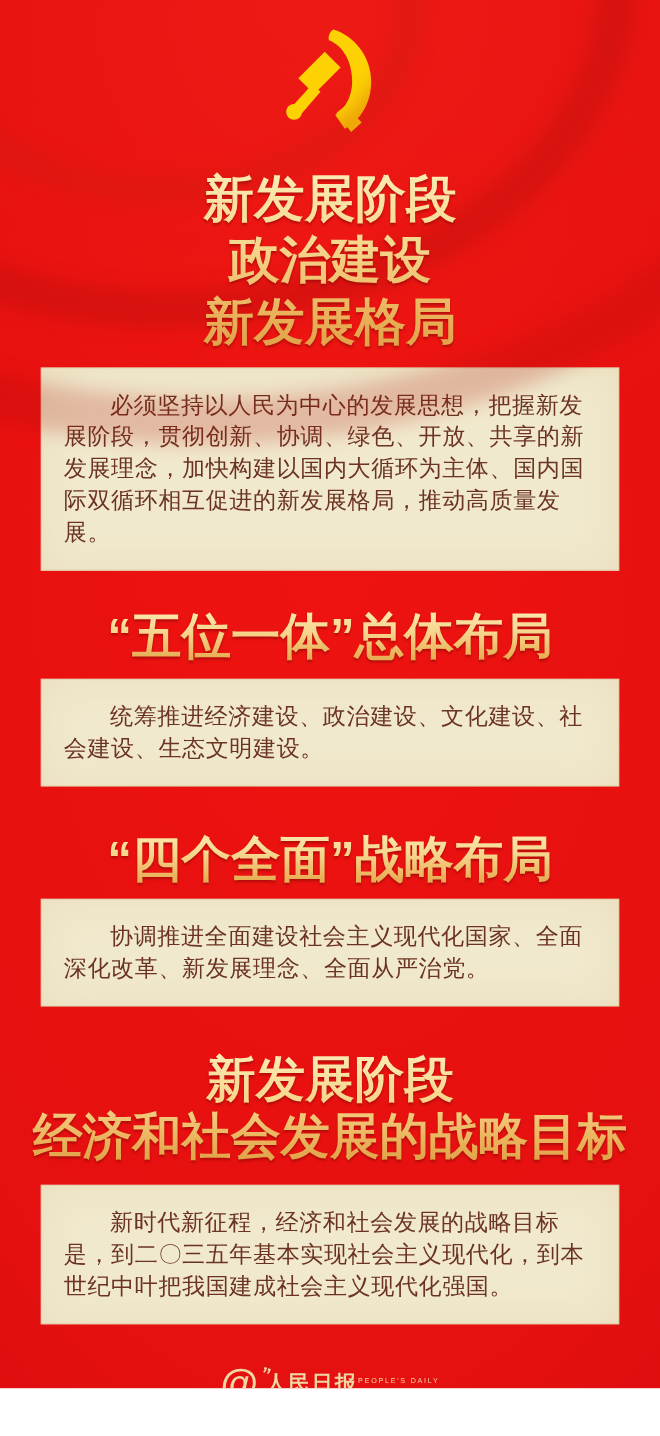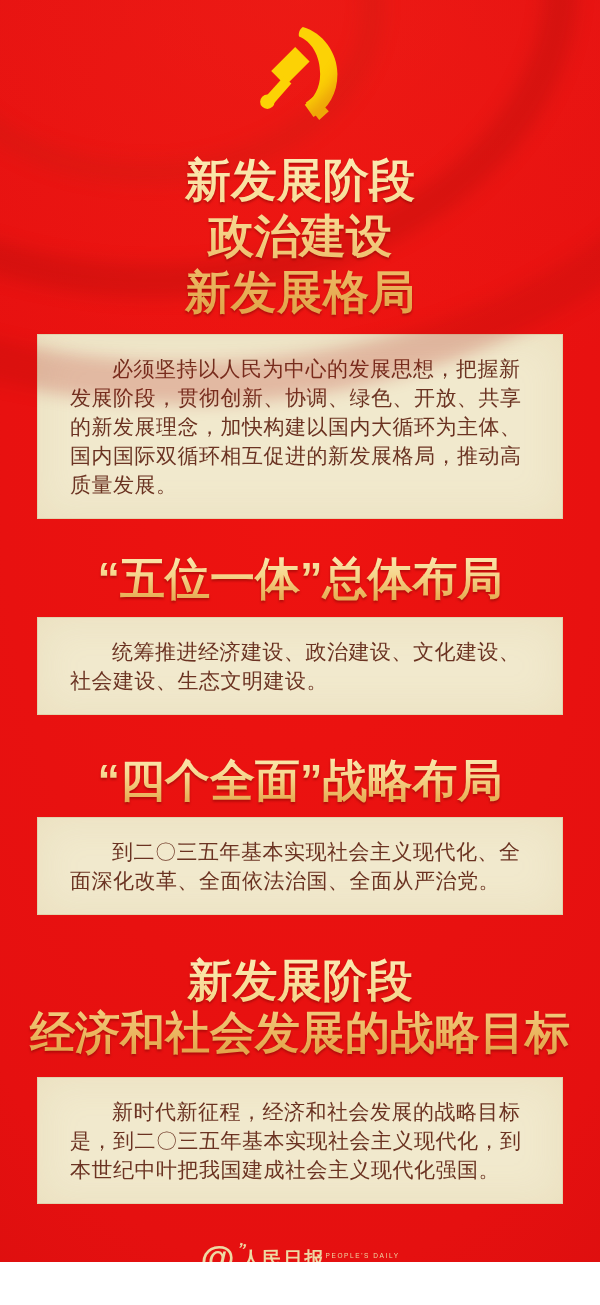--- a/index.html
+++ b/index.html
@@ -42,21 +42,21 @@
     text-align:center;
     font-size:45px;line-height:56px;font-weight:bold;
   }
   .section-heading.two-line{line-height:52px;margin-top:40px;}
   .section-heading span{display:block;}
 
   .panel{
     margin:12px 37px 0;
     background:#f1e9cd;
     box-shadow:inset 0 0 0 1px rgba(185,155,95,.22), inset 0 0 40px rgba(205,180,120,.18);
-    padding:20px 33px;
+    padding:20px 21px;
   }
   .panel p{
     margin:0;
     font-size:21px;line-height:29px;
     color:#6b3322;
     text-indent:2em;
     letter-spacing:.5px;
   }
   .panel.first{margin-top:14px;}
   .panel.after-h{margin-top:10px;}
@@ -122,21 +122,21 @@
 
   <div class="panel after-h">
     <p>统筹推进经济建设、政治建设、文化建设、社会建设、生态文明建设。</p>
   </div>
 
   <h2 class="section-heading gold h-four">
     <span>“四个全面”战略布局</span>
   </h2>
 
   <div class="panel after-h3">
-    <p>到二〇三五年基本实现社会主义现代化、全面深化改革、全面依法治国、全面从严治党。</p>
+    <p>协调推进全面建设社会主义现代化国家、全面深化改革、新发展理念、全面从严治党。</p>
   </div>
 
   <h2 class="section-heading gold two-line">
     <span>新发展阶段</span>
     <span>经济和社会发展的战略目标</span>
   </h2>
 
   <div class="panel last">
     <p>新时代新征程，经济和社会发展的战略目标是，到二〇三五年基本实现社会主义现代化，到本世纪中叶把我国建成社会主义现代化强国。</p>
   </div>

